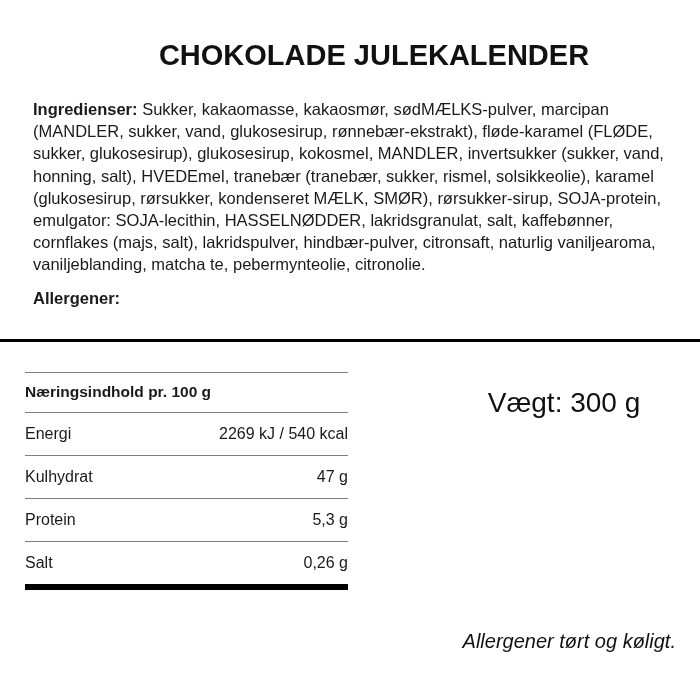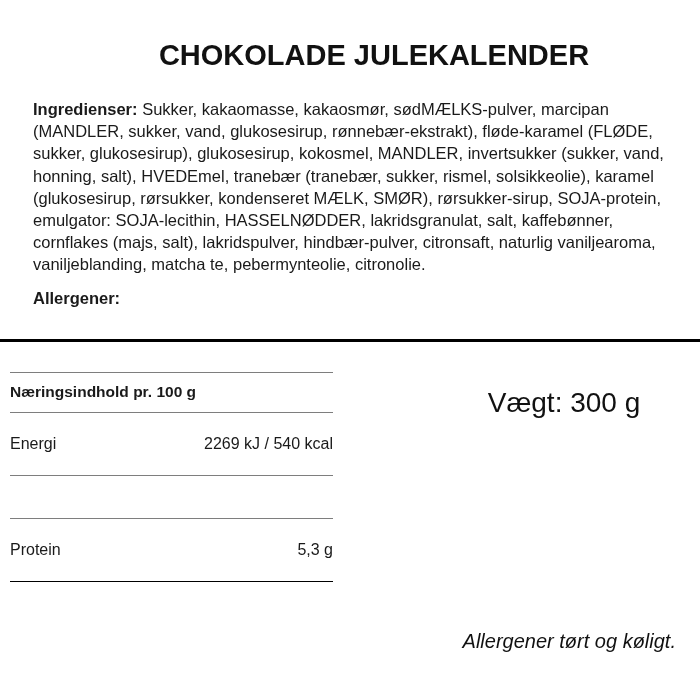--- a/index.html
+++ b/index.html
@@ -24,26 +24,26 @@
     font-size: 16.5px; line-height: 22.2px;
   }
   .ingredients-block p { margin: 11px; }
   .bold { font-weight: 700; }
   .divider {
     position: absolute; top: 339px; left: 0;
     width: 700px; height: 3px;
     background: #000000;
   }
   .nutrition {
-    position: absolute; top: 372px; left: 10px; width: 323px;
+    position: absolute; top: 372px; left: 25px; width: 323px;
     font-size: 16px;
     border-top: 1px solid #7e7e7e;
-    border-bottom: 1px solid #000000;
+    border-bottom: 6px solid #000000;
   }
-  .nt-group { border-top: 1px solid #7e7e7e; padding: 21px 0; }
+  .nt-group { border-top: 1px solid #7e7e7e; padding: 11px 0; }
   .nt-group:first-child { border-top: none; padding: 9px 0 10px 0; }
   .nt-header { font-weight: 700; font-size: 15.5px; line-height: 20px; }
   .nt-row { display: flex; justify-content: space-between; line-height: 20px; }
   .nt-row .nt-value { text-align: right; white-space: nowrap; }
   .nt-row.sub .nt-label { padding-left: 13px; }
   .weight {
     position: absolute; top: 387px; left: 414px; width: 300px;
     text-align: center;
     font-size: 28px; color: #111111;
   }
@@ -73,28 +73,38 @@
 
     <div class="nt-group">
       <div class="nt-row">
         <span class="nt-label">Energi</span>
         <span class="nt-value">2269 kJ / 540 kcal</span>
       </div>
     </div>
 
 
     <div class="nt-group">
+      <div class="nt-row">
+        <span class="nt-label">Kulhydrat</span>
+        <span class="nt-value">47 g</span>
+      </div>
     </div>
 
     <div class="nt-group">
       <div class="nt-row">
         <span class="nt-label">Protein</span>
         <span class="nt-value">5,3 g</span>
       </div>
     </div>
 
+    <div class="nt-group">
+      <div class="nt-row">
+        <span class="nt-label">Salt</span>
+        <span class="nt-value">0,26 g</span>
+      </div>
+    </div>
   </section>
 
   <div class="weight">Vægt: 300 g</div>
 
   <div class="storage">Allergener tørt og køligt.</div>
 
 </div>
 
 </body></html>

